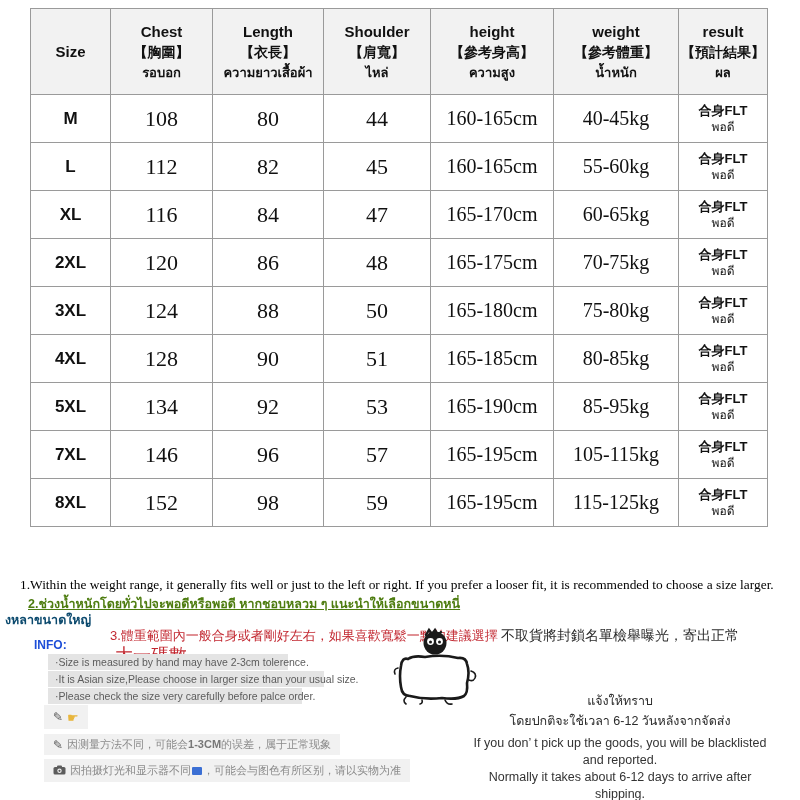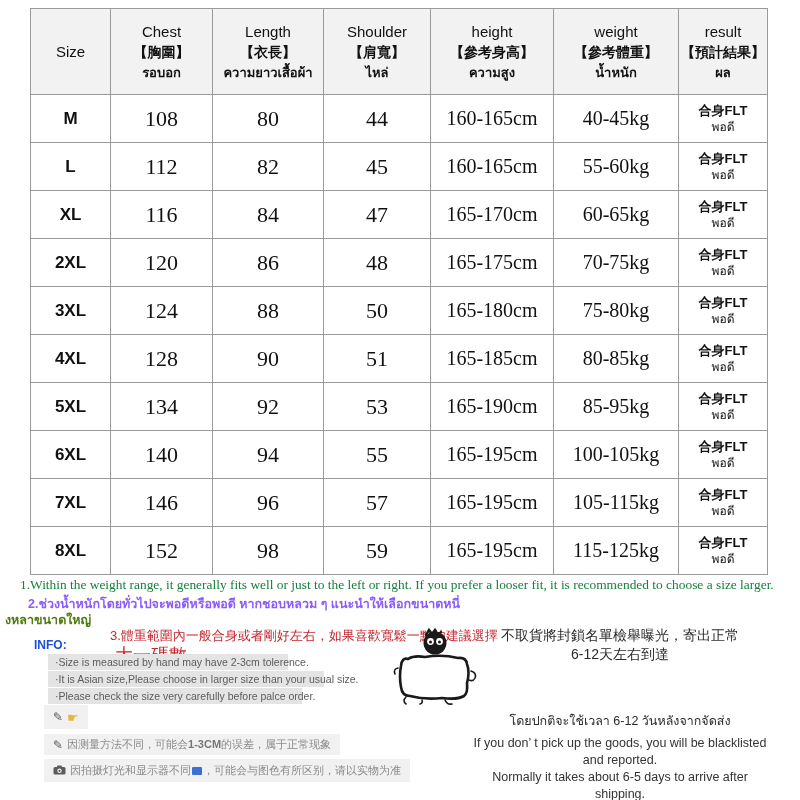--- a/index.html
+++ b/index.html
@@ -4,21 +4,21 @@
 <style>
   html,body{margin:0;padding:0;background:#fff;}
   .stage{position:relative;width:800px;height:800px;background:#fff;overflow:hidden;
          font-family:"Liberation Sans","DejaVu Sans",sans-serif;color:#111;}
 
   
   table.size-table{position:absolute;left:30px;top:8px;border-collapse:collapse;table-layout:fixed;}
   .size-table th,.size-table td{border:1px solid #9a9a9a;text-align:center;vertical-align:middle;padding:0;overflow:hidden;}
   .size-table thead tr{height:86px;background:#f2f2f2;}
   .size-table tbody tr{height:48px;background:#fff;}
-  .h-en{font-weight:normal;font-size:15px;line-height:20px;}
+  .h-en{font-weight:bold;font-size:15px;line-height:20px;}
   .h-zh{font-weight:bold;font-size:14px;line-height:21px;}
   .h-th{font-size:13px;line-height:19px;}
   .c-size{font-weight:bold;font-size:17px;}
   .c-num{font-family:"Liberation Serif","DejaVu Serif",serif;font-size:22px;}
   .c-range{font-family:"Liberation Serif","DejaVu Serif",serif;font-size:20px;margin-top:8px;}
   .r-zh{font-weight:bold;font-size:13px;line-height:17px;}
   .r-th{font-size:12px;line-height:16px;}
 
   
   .red-note{position:absolute;color:#c22730;white-space:nowrap;}
@@ -191,32 +191,20 @@
           <td class="c-num">92</td>
           <td class="c-num">53</td>
           <td class="c-range">165-190cm</td>
           <td class="c-range">85-95kg</td>
           <td>
             <div class="r-zh">合身FLT</div>
             <div class="r-th">พอดี</div>
           </td>
         </tr>
         <tr>
-          <td class="c-size">6XL</td>
-          <td class="c-num">140</td>
-          <td class="c-num">94</td>
-          <td class="c-num">55</td>
-          <td class="c-range">165-195cm</td>
-          <td class="c-range">100-105kg</td>
-          <td>
-            <div class="r-zh">合身FLT</div>
-            <div class="r-th">พอดี</div>
-          </td>
-        </tr>
-        <tr>
           <td class="c-size">7XL</td>
           <td class="c-num">146</td>
           <td class="c-num">96</td>
           <td class="c-num">57</td>
           <td class="c-range">165-195cm</td>
           <td class="c-range">105-115kg</td>
           <td>
             <div class="r-zh">合身FLT</div>
             <div class="r-th">พอดี</div>
           </td>
@@ -229,23 +217,23 @@
           <td class="c-range">165-195cm</td>
           <td class="c-range">115-125kg</td>
           <td>
             <div class="r-zh">合身FLT</div>
             <div class="r-th">พอดี</div>
           </td>
         </tr>
       </tbody>
   </table>
 
-  <div class="red-note note-en" style="color: #15803d; text-align: right;">1.Within the weight range, it generally fits well or just to the left or right. If you prefer a looser fit, it is recommended to choose a size larger.</div>
-  <div class="red-note note-th1" style="color: #8b5cf6;">2.ช่วงน้ำหนักโดยทั่วไปจะพอดีหรือพอดี หากชอบหลวม ๆ แนะนำให้เลือกขนาดหนี่</div>
-  <div class="red-note note-th2" style="color: #4d7c0f;">งหลาขนาดใหญ่</div>
+  <div class="red-note note-en" style="color: #000000; text-align: right;">1.Within the weight range, it generally fits well or just to the left or right. If you prefer a looser fit, it is recommended to choose a size larger.</div>
+  <div class="red-note note-th1" style="color: #4d7c0f; text-decoration: underline;">2.ช่วงน้ำหนักโดยทั่วไปจะพอดีหรือพอดี หากชอบหลวม ๆ แนะนำให้เลือกขนาดหนี่</div>
+  <div class="red-note note-th2" style="color: #0c4a6e;">งหลาขนาดใหญ่</div>
   <div class="red-note note-zh1" style="color: rgb(194, 39, 48);">3.體重範圍內一般合身或者剛好左右，如果喜歡寬鬆一點的建議選擇</div>
   <div class="red-note note-zh2" style="color: rgb(194, 39, 48);">大一碼數</div>
 
   <div class="info-label">INFO:</div>
   <div class="info-line l0" style="width:226px">·Size is measured by hand may have 2-3cm tolerence.</div>
   <div class="info-line l1" style="width:262px">·It is Asian size,Please choose in larger size than your usual size.</div>
   <div class="info-line l2" style="width:240px">·Please check the size very carefully before palce order.</div>
 
   <div class="tip tip1">
     <span class="pencil">✎</span>
@@ -280,20 +268,20 @@
       <circle cx="50" cy="17" r="11.5" fill="#1a1a1a"></circle>
       <path d="M41,9 l3,-5 3,4 3,-4 3,5 3,-3" fill="none" stroke="#1a1a1a" stroke-width="2.4" stroke-linecap="round"></path>
       <circle cx="45.5" cy="15.5" r="3.4" fill="#fff"></circle>
       <circle cx="54.5" cy="15.5" r="3.4" fill="#fff"></circle>
       <circle cx="45.5" cy="16" r="1.5" fill="#1a1a1a"></circle>
       <circle cx="54.5" cy="16" r="1.5" fill="#1a1a1a"></circle>
     </svg>
   </div>
 
   <div class="ship zh s1">不取貨將封鎖名單檢舉曝光，寄出正常</div>
-  <div class="ship zh s2">6-12天左右到達</div>
+  <div class="ship th s4">แจ้งให้ทราบ</div>
   <div class="ship th s5">โดยปกติจะใช้เวลา 6-12 วันหลังจากจัดส่ง</div>
   <div class="ship en s7">and reported.</div>
   <div class="ship en s6">If you don’ t pick up the goods, you will be blacklisted</div>
-  <div class="ship en s8">Normally it takes about 6-5 days to arrive after</div>
+  <div class="ship en s8">Normally it takes about 6-12 days to arrive after</div>
   <div class="ship en s9">shipping.</div>
 
 </div>
 
 </body></html>

